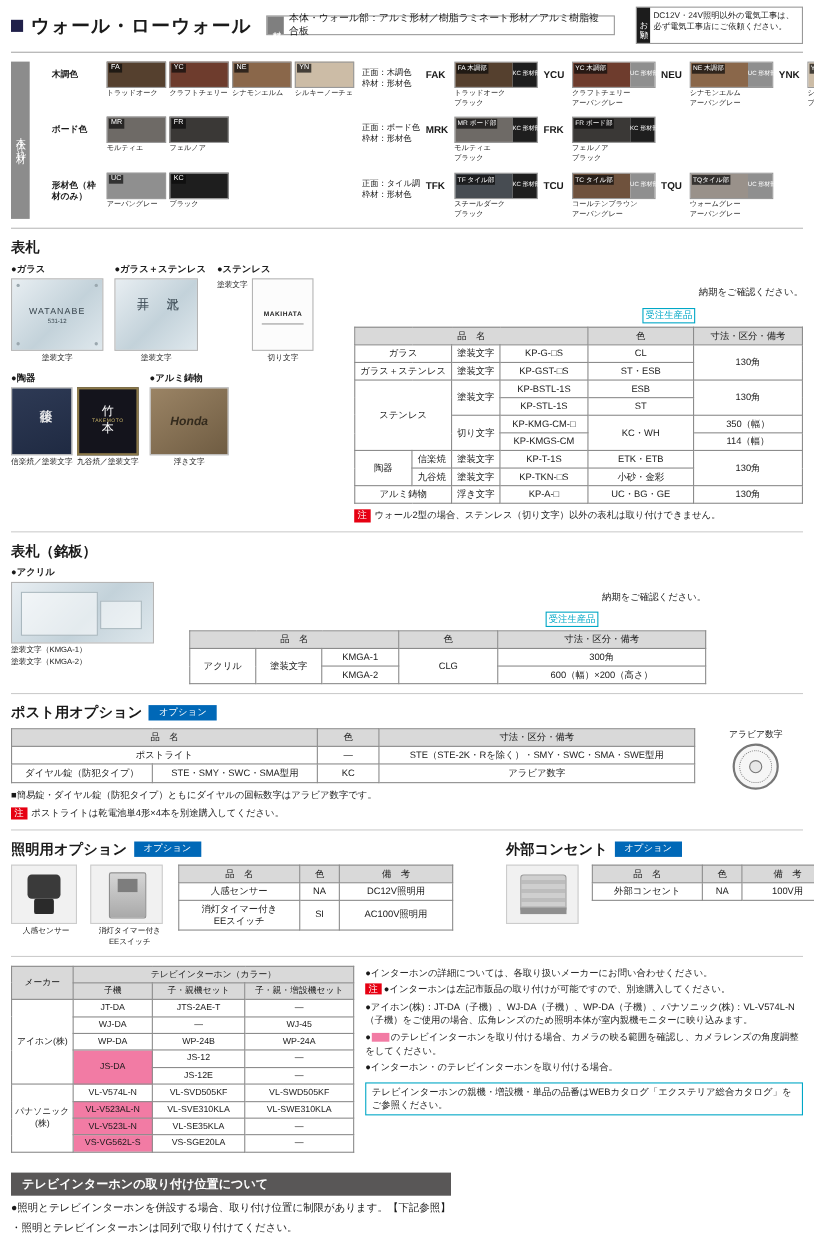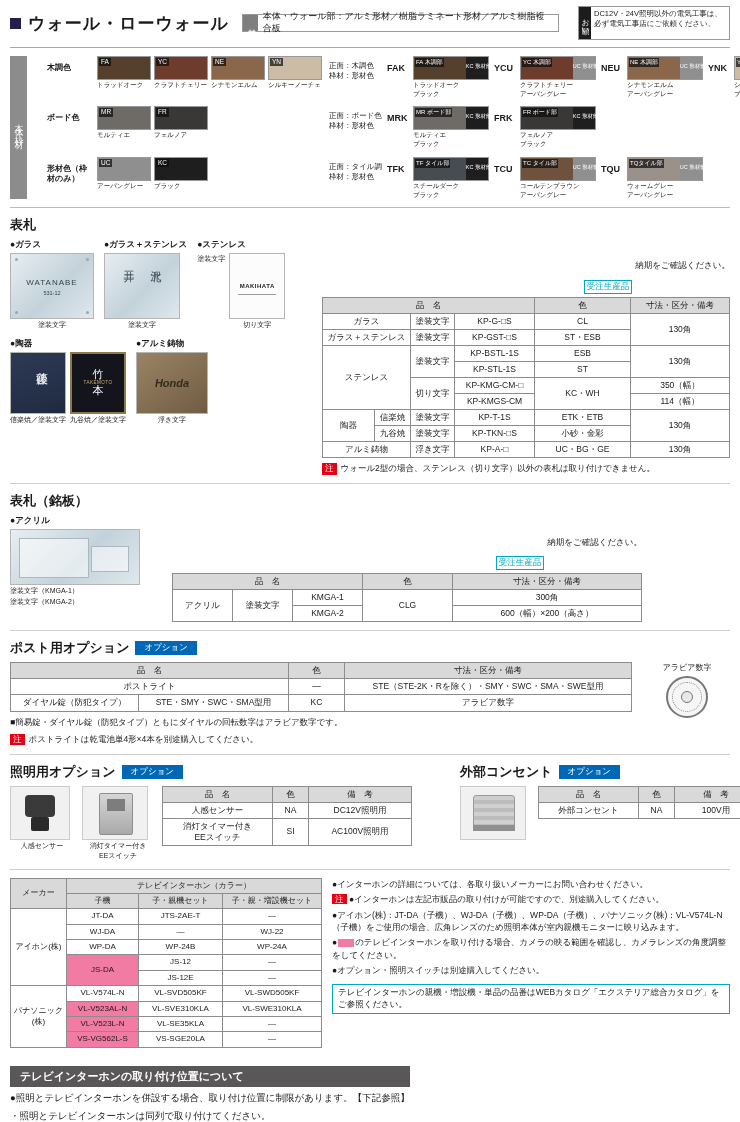--- a/index.html
+++ b/index.html
@@ -720,21 +720,21 @@
         </tr>
         <tr>
           <td rowspan="5">アイホン(株)</td>
           <td>JT-DA</td>
           <td>JTS-2AE-T</td>
           <td>―</td>
         </tr>
         <tr>
           <td>WJ-DA</td>
           <td>―</td>
-          <td>WJ-22</td>
+          <td>WJ-45</td>
         </tr>
         <tr>
           <td>WP-DA</td>
           <td>WP-24B</td>
           <td>WP-24A</td>
         </tr>
         <tr>
           <td rowspan="2" class="pink">JS-DA</td>
           <td>JS-12</td>
           <td>―</td>
@@ -765,21 +765,21 @@
           <td>―</td>
         </tr>
       </tbody>
         </table>
     </div>
     <div class="intercom-notes">
       <p>●インターホンの詳細については、各取り扱いメーカーにお問い合わせください。</p>
       <p><span class="note-badge">注</span> <span>●インターホンは左記市販品の取り付けが可能ですので、別途購入してください。</span></p>
       <p>●アイホン(株)：JT-DA（子機）、WJ-DA（子機）、WP-DA（子機）、パナソニック(株)：VL-V574L-N（子機）をご使用の場合、広角レンズのため照明本体が室内親機モニターに映り込みます。</p>
       <p><span>●</span><span class="pink-chip"></span><span>のテレビインターホンを取り付ける場合、カメラの映る範囲を確認し、カメラレンズの角度調整をしてください。</span></p>
-      <p>●オプション・照明スイッチは別途購入してください。</p>
+      <p>●インターホン・のテレビインターホンを取り付ける場合。</p>
       <div class="boxed-note">テレビインターホンの親機・増設機・単品の品番はWEBカタログ「エクステリア総合カタログ」をご参照ください。</div>
     </div>
   </div>
 
   <div class="install">
     <div class="install-bar">テレビインターホンの取り付け位置について</div>
     <div class="install-b">●照明とテレビインターホンを併設する場合、取り付け位置に制限があります。【下記参照】</div>
     <div class="install-b">・照明とテレビインターホンは同列で取り付けてください。</div>
     <div class="install-flex">
       <svg width="370" height="164" viewBox="0 0 370 164">

